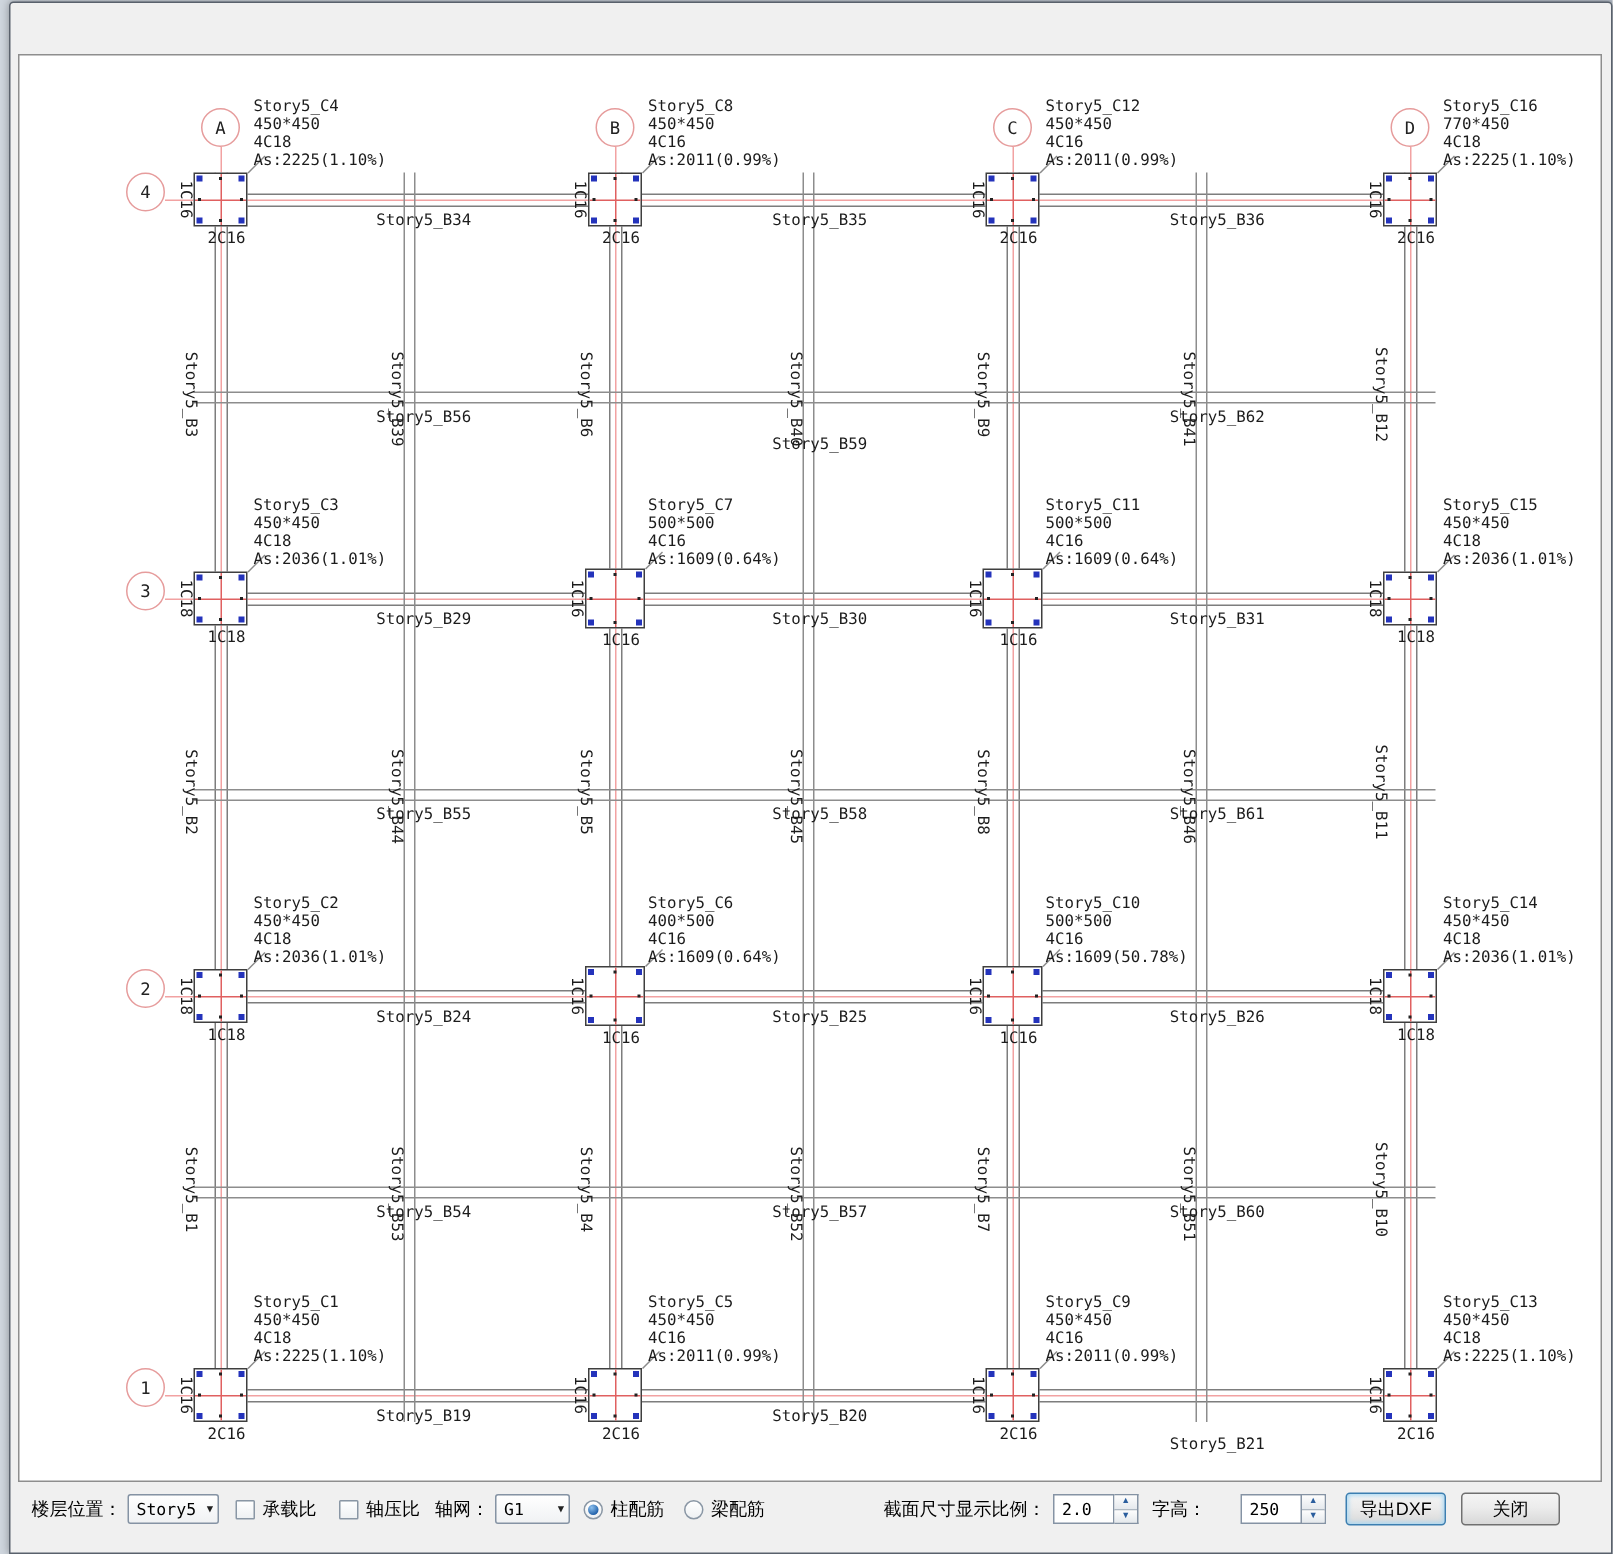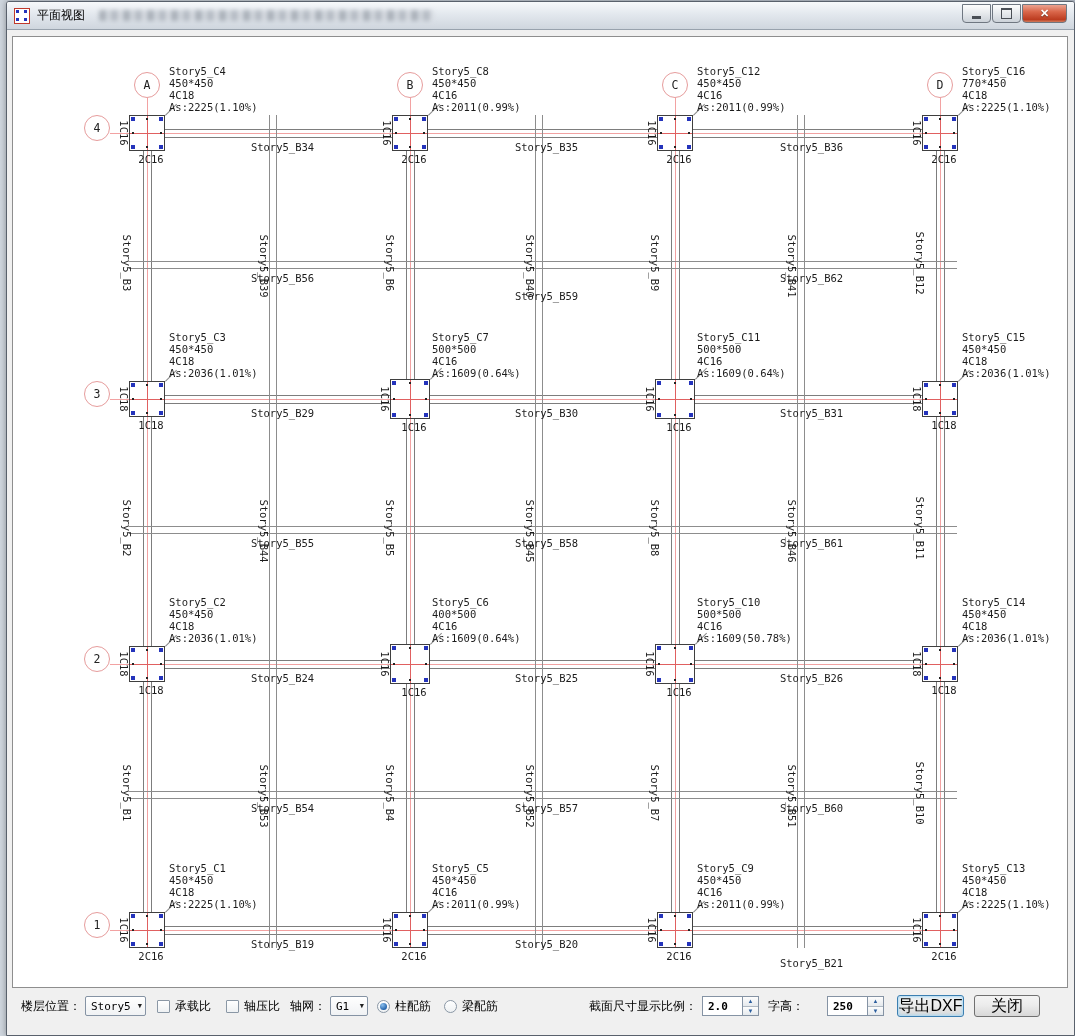--- a/index.html
+++ b/index.html
@@ -65,53 +65,37 @@
   .combo{height:20px;border:1px solid #8593a4;border-radius:2px;box-sizing:border-box;
     background:linear-gradient(#fff,#f0f2f4);display:flex;align-items:center;padding:0 3px 0 5px;
     font-family:"DejaVu Sans Mono",monospace;font-size:11px;}
   .combo .arr{margin-left:auto;font-size:7px;color:#222;padding-left:5px;}
   .checkbox{width:13px;height:13px;border:1px solid #8a97a5;border-radius:1px;box-sizing:border-box;
     background:linear-gradient(#fff,#eef1f3);flex:0 0 auto;}
   .radio{width:13px;height:13px;border:1px solid #8a97a5;border-radius:50%;box-sizing:border-box;
     background:linear-gradient(#fff,#eef1f3);position:relative;flex:0 0 auto;}
   .radio.checked::after{content:"";position:absolute;left:2px;top:2px;right:2px;bottom:2px;border-radius:50%;
     background:radial-gradient(circle at 35% 30%,#8cc0ee,#1f5fa8 75%);}
-  .spin{display:flex;height:20px;box-sizing:border-box;font-weight:bold;}
+  .spin{display:flex;height:20px;box-sizing:border-box;}
   .spin .val{width:41px;border:1px solid #8593a4;background:#fff;display:flex;align-items:center;
     padding:0 5px;font-size:11px;font-family:"DejaVu Sans Mono",monospace;box-sizing:border-box;}
   .spin .arrows{width:16px;display:flex;flex-direction:column;border:1px solid #8593a4;border-left:none;box-sizing:border-box;}
   .spin .arrows div{flex:1;display:flex;align-items:center;justify-content:center;font-size:6px;color:#2b5e9e;
     background:linear-gradient(#fdfdfd,#e5e9ed);}
   .spin .arrows div:first-child{border-bottom:1px solid #aeb8c2;}
   .btn{height:22px;border:1px solid #707070;border-radius:3px;box-sizing:border-box;
     background:linear-gradient(#f4f4f4,#ececec 45%,#d8d8d8);
-    display:flex;align-items:center;justify-content:center;font-size:16px;}
+    display:flex;align-items:center;justify-content:center;font-size:12px;}
   .btn.focus{border-color:#3c7fb1;box-shadow:inset 0 0 3px 1px #a9d9f5;}
 </style>
 </head>
 <body>
 
 <div class="window">
 
-  <div class="titlebar">
-    <div class="app-icon"></div>
-    <span class="win-title">平面视图</span>
-    <div class="path-blur"></div>
-    <div class="winbtns">
-      <div class="wbtn">
-          <span class="g-min"></span>
-        </div>
-      <div class="wbtn">
-          <span class="g-max"></span>
-        </div>
-      <div class="wbtn close">
-          <span>✕</span>
-        </div>
-    </div>
-  </div>
 
   <div class="canvas">
     <div id="drawing">
         <div class="ln" style="left: 97px; top: 96px; width: 847px; height: 1px; background: rgb(242, 162, 162); z-index: 1;"></div>
         <div class="ln" style="left: 116px; top: 92px; width: 828px; height: 1px; background: rgb(125, 125, 125); z-index: 1;"></div>
         <div class="ln" style="left: 116px; top: 100px; width: 828px; height: 1px; background: rgb(125, 125, 125); z-index: 1;"></div>
         <div class="ln" style="left: 97px; top: 362px; width: 847px; height: 1px; background: rgb(242, 162, 162); z-index: 1;"></div>
         <div class="ln" style="left: 116px; top: 358px; width: 828px; height: 1px; background: rgb(125, 125, 125); z-index: 1;"></div>
         <div class="ln" style="left: 116px; top: 366px; width: 828px; height: 1px; background: rgb(125, 125, 125); z-index: 1;"></div>
         <div class="ln" style="left: 97px; top: 627px; width: 847px; height: 1px; background: rgb(242, 162, 162); z-index: 1;"></div>
@@ -489,21 +473,21 @@
     <span class="tlabel" style="margin-left:9px">楼层位置：</span>
     <div class="combo" style="width:61px;margin-left:4px">
       <span>Story5</span>
       <span class="arr">▼</span>
     </div>
     <span class="checkbox" style="margin-left:11px"></span>
     <span class="tlabel" style="margin-left:5px">承载比</span>
     <span class="checkbox" style="margin-left:15px"></span>
     <span class="tlabel" style="margin-left:5px">轴压比</span>
     <span class="tlabel" style="margin-left:10px">轴网：</span>
-    <div class="combo" style="width:38px;margin-left:4px">
+    <div class="combo" style="width:50px;margin-left:4px">
       <span>G1</span>
       <span class="arr">▼</span>
     </div>
     <span class="radio checked" style="margin-left:9px"></span>
     <span class="tlabel" style="margin-left:5px">柱配筋</span>
     <span class="radio" style="margin-left:13px"></span>
     <span class="tlabel" style="margin-left:5px">梁配筋</span>
 
     <span class="tlabel" style="margin-left:auto">截面尺寸显示比例：</span>
     <div class="spin" style="margin-left:5px">

